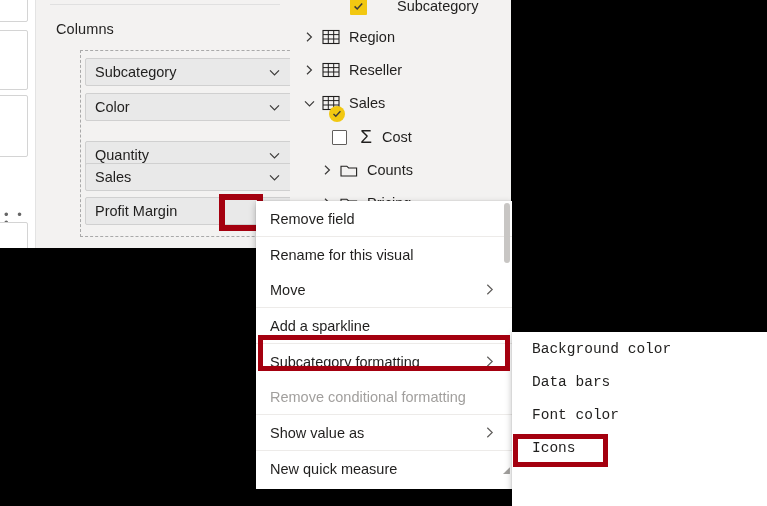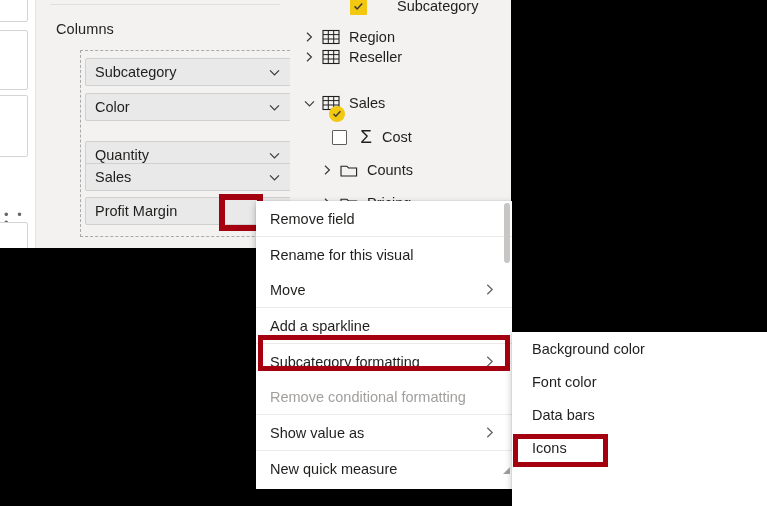--- a/index.html
+++ b/index.html
@@ -142,21 +142,21 @@
     left: 0;
     height: 30px;
     display: flex;
     align-items: center;
     font-size: 14.5px;
     color: #201f1e;
     white-space: nowrap;
   }
   .tr-0 { top: -9px; padding-left: 60px; }
   .tr-1 { top: 22px; padding-left: 10px; text-align: center; }
-  .tr-2 { top: 42px; padding-left: 10px; }
+  .tr-2 { top: 55px; padding-left: 10px; }
   .tr-3 { top: 88px; padding-left: 10px; }
   .tr-4 { top: 122px; padding-left: 42px; }
   .tr-5 { top: 155px; padding-left: 28px; }
   .tr-6 { top: 188px; padding-left: 28px; }
 
   .chev { width: 18px; display: inline-flex; justify-content: center; color: #3b3a39; }
   .tbl-ico { width: 26px; display: inline-flex; justify-content: center; position: relative; color: #201f1e; }
   .fld-ico { width: 26px; display: inline-flex; justify-content: center; color: #201f1e; }
   .tree-label { padding-left: 5px; }
   .sum-sigma { width: 22px; display:inline-flex; justify-content:center; font-size: 19px; color:#201f1e; }
@@ -251,21 +251,21 @@
   .sub-menu {
     position: absolute;
     left: 512px; top: 332px;
     width: 255px;
     height: 174px;
     background: #ffffff;
     box-shadow: 0 1.6px 7px rgba(0,0,0,.28), 0 0 1px rgba(0,0,0,.22);
     z-index: 50;
     overflow: hidden;
   }
-  .sub-menu .menu-item { padding-left: 20px; height: 33px; }
+  .sub-menu .menu-item { padding-left: 20px; height: 33px; font-family: Liberation Mono, monospace; }
 
   .hl-icons {
     position: absolute;
     left: 513px; top: 434px;
     width: 95px; height: 33px;
     border: 5px solid #a4000f;
     z-index: 60;
     pointer-events: none;
   }
 
@@ -519,26 +519,26 @@
     <div class="menu-resize">◢</div>
   </div>
 
   <div class="hl-cf"></div>
 
   <div class="sub-menu">
     <div class="menu-item">
       <span class="mi-label">Background color</span>
     </div>
     <div class="menu-item">
+      <span class="mi-label">Data bars</span>
+    </div>
+    <div class="menu-item">
       <span class="mi-label">Font color</span>
     </div>
     <div class="menu-item">
-      <span class="mi-label">Data bars</span>
-    </div>
-    <div class="menu-item">
       <span class="mi-label">Icons</span>
     </div>
   </div>
 
   <div class="hl-icons"></div>
 
   <div class="hl-chevron"></div>
 
 </div>
 

